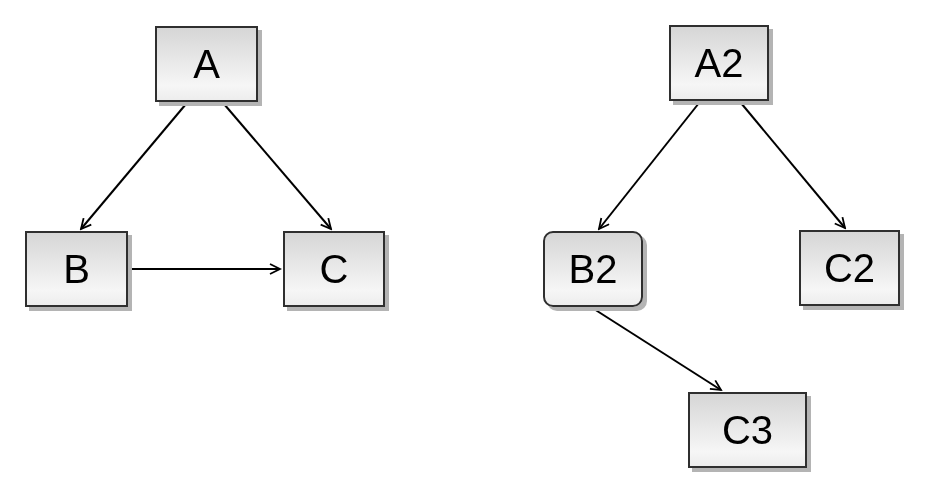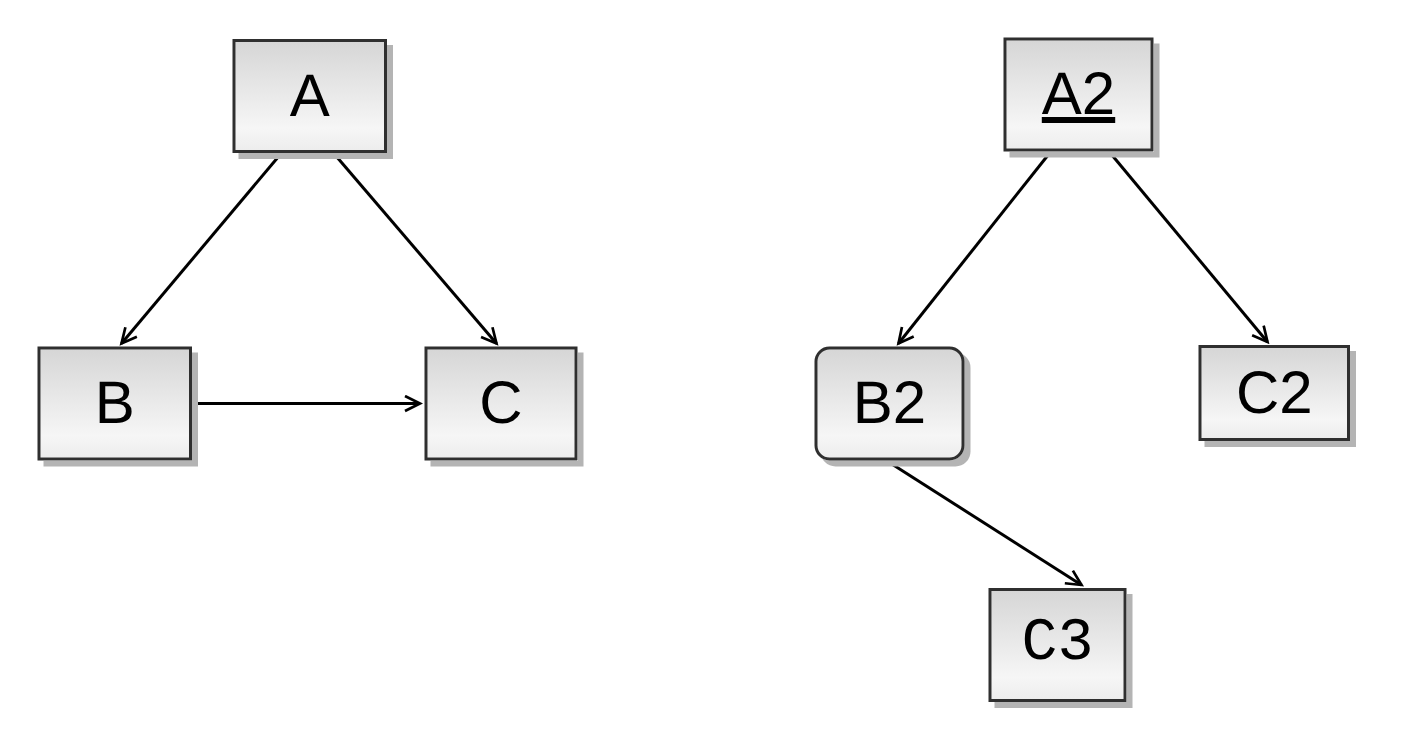--- a/index.html
+++ b/index.html
@@ -71,26 +71,26 @@
   <div class="node" style="left:155px; top:26px; width:103px; height:76px;">
     <span class="node-label">A</span>
   </div>
   <div class="node" style="left:25px; top:231px; width:103px; height:76px;">
     <span class="node-label">B</span>
   </div>
   <div class="node" style="left:283px; top:231px; width:102px; height:76px;">
     <span class="node-label">C</span>
   </div>
 
-  <div class="node" style="left:669px; top:25px; width:100px; height:76px;text-decoration:underline;">
+  <div class="node" style="left:669px; top:25px; width:100px; height:76px;">
     <span class="node-label">A2</span>
   </div>
   <div class="node" style="left:543px; top:231px; width:100px; height:76px;border-radius:10px;">
     <span class="node-label">B2</span>
   </div>
-  <div class="node" style="left:799px; top:230px; width:101px; height:64px;">
+  <div class="node" style="left:799px; top:230px; width:101px; height:76px;">
     <span class="node-label">C2</span>
   </div>
-  <div class="node" style="left:659px; top:392px; width:92px; height:76px;font-family:Liberation Mono, monospace;">
+  <div class="node" style="left:688px; top:392px; width:119px; height:76px;">
     <span class="node-label">C3</span>
   </div>
 
 </div>
 
 </body></html>

